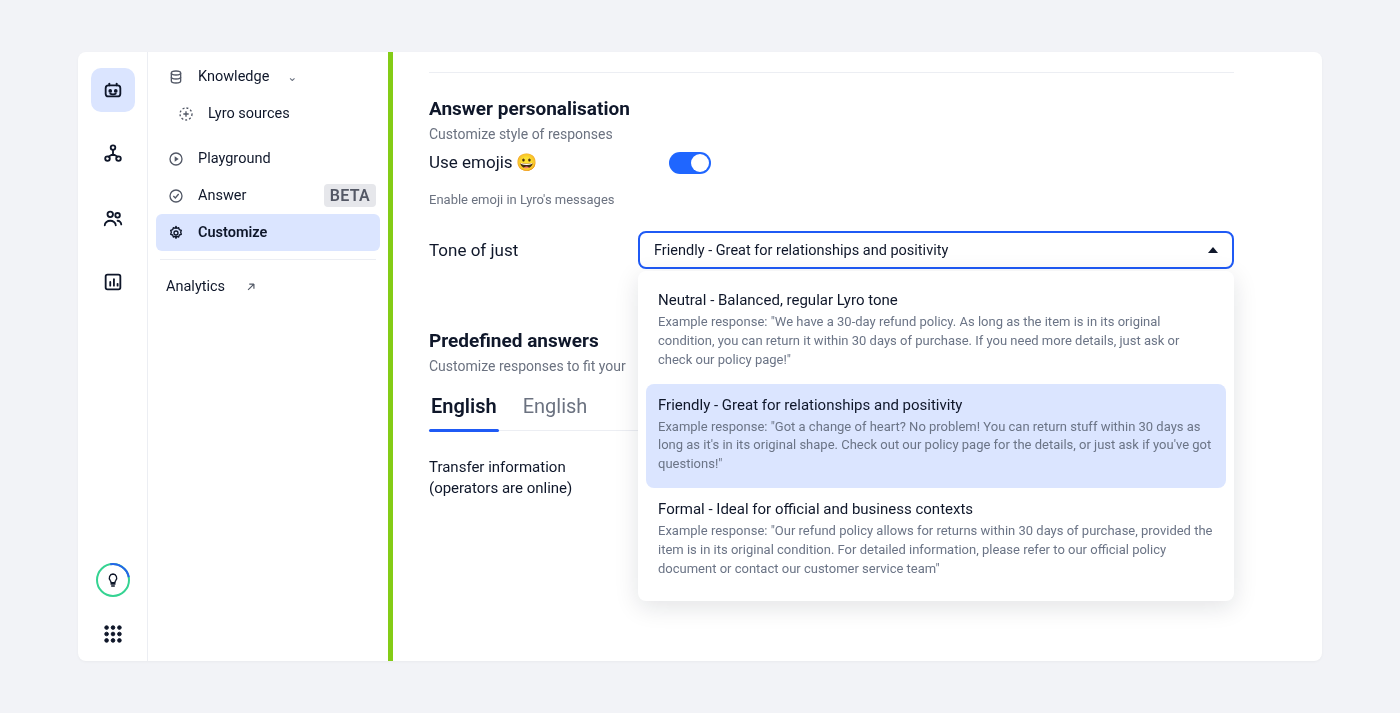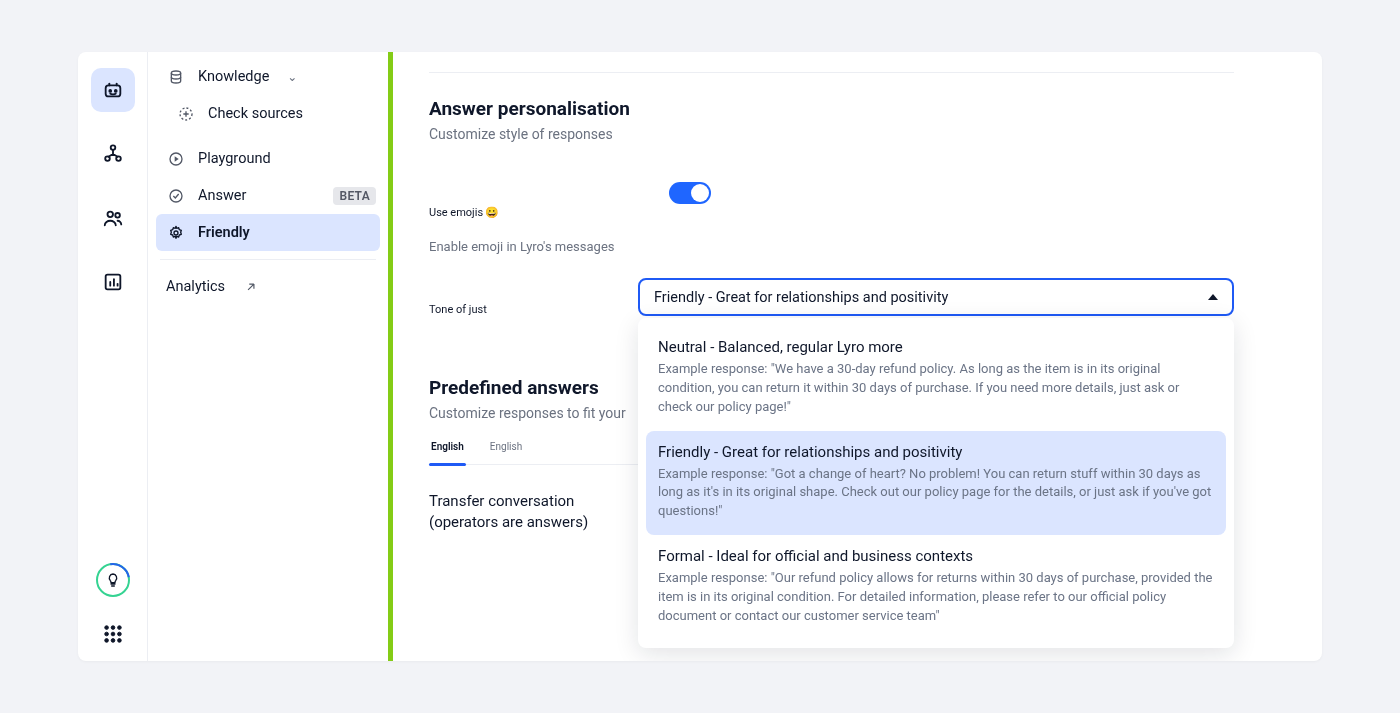--- a/index.html
+++ b/index.html
@@ -90,45 +90,45 @@
       border-radius: 6px;
       margin: 0 8px;
       padding-left: 10px;
       font-weight: 600;
     }
     .side-link .chev { margin-left: 6px; color:#6b7280; font-size:12px;}
     .side-badge {
       position: absolute; right: 12px;
       background: #e6e7eb;
       color: #545865;
-      font-size: 12px;
+      font-size: 16px;
       font-weight: 600;
       padding: 2px 6px;
       border-radius: 4px;
       letter-spacing: .3px;
     }
     .side-divider { height:1px; background:#eceef3; margin: 8px 12px; }
     
     .main {
       flex: 1;
       padding: 20px 88px 0 36px;
       overflow: hidden;
       position: relative;
     }
     .hr { border-top: 1px solid #eceef3; margin-bottom: 24px; }
     h2.section { font-size: 19px; font-weight: 700; color:#0f172a; margin-bottom: 6px; }
-    .section-sub { font-size: 14px; color:#6b7280; margin-bottom: 40px; }
+    .section-sub { font-size: 14px; color:#6b7280; margin-bottom: 10px; }
     .setting-row {
       display: flex;
       align-items: flex-start;
       gap: 40px;
       margin-bottom: 24px;
     }
     .setting-left { width: 200px; }
-    .setting-label { font-size: 11px; color:#0f172a; display:flex; align-items:center; gap:6px;margin-top:24px;}
+    .setting-label { font-size: 17px; color:#0f172a; display:flex; align-items:center; gap:6px;}
     .setting-hint { font-size: 13px; color:#6b7280; margin-top:20px;}
     
     .toggle { width: 42px; height: 22px; background:#1f66ff; border-radius: 11px; position: relative; cursor:pointer;}
     .toggle::after { content:""; position:absolute; right:2px; top:2px; width:18px; height:18px; background:#fff; border-radius:50%;}
     
     .select {
       width: 596px;
       height: 38px;
       border: 2px solid #1f5af5;
       border-radius: 8px;
@@ -158,21 +158,21 @@
     .dd-option {
       padding: 12px 12px 14px 12px;
       border-radius: 8px;
       cursor: pointer;
     }
     .dd-option.selected { background: #dbe5ff; }
     .dd-title { font-size: 15px; color:#0f172a; margin-bottom: 4px; }
     .dd-example { font-size: 13px; color:#6b7486; line-height: 1.45; }
     
     .tabs { display:flex; gap: 22px; border-bottom: 1.5px solid #eceef3; margin-top: 10px;}
-    .tab { padding: 10px 2px 12px 2px; font-size: 10px; color:#6b7280; cursor:pointer; position:relative;}
+    .tab { padding: 10px 2px 12px 2px; font-size: 20px; color:#6b7280; cursor:pointer; position:relative;}
     .tab.active { color:#0f172a; font-weight:600;}
     .tab.active::after { content:""; position:absolute; left:0; right:0; bottom:-1.5px; height:3px; background:#1f5af5; border-radius:2px;}
     .transfer-label { font-size: 15px; color:#0f172a; margin-top: 26px; line-height:1.4;}
   </style>
 </head>
 <body>
 
 <div class="app-frame">
 
   <div class="icon-rail">
@@ -247,21 +247,21 @@
       <span class="chev">⌄</span>
     </div>
     <div class="side-link nested">
       <span class="icon">
         <svg width="16" height="16" viewBox="0 0 24 24" fill="none" stroke="#525866" stroke-width="2">
             <circle cx="12" cy="12" r="9" stroke-dasharray="3 3"></circle>
             <line x1="12" y1="8" x2="12" y2="16"></line>
             <line x1="8" y1="12" x2="16" y2="12"></line>
           </svg>
       </span>
-      <span>Check sources</span>
+      <span>Lyro sources</span>
     </div>
     <div style="height:8px"></div>
     <div class="side-link">
       <span class="icon">
         <svg width="16" height="16" viewBox="0 0 24 24" fill="none" stroke="#525866" stroke-width="2">
             <circle cx="12" cy="12" r="9"></circle>
             <polygon points="10,8 16,12 10,16" fill="#525866" stroke="none"></polygon>
           </svg>
       </span>
       <span>Playground</span>
@@ -276,21 +276,21 @@
       <span>Answer</span>
       <span class="side-badge">BETA</span>
     </div>
     <div class="side-link active">
       <span class="icon">
         <svg width="16" height="16" viewBox="0 0 24 24" fill="none" stroke="#0f172a" stroke-width="2">
             <circle cx="12" cy="12" r="3"></circle>
             <path d="M12 2l1 3 3-1 1 3 3 1-1 3 1 3-3 1-1 3-3-1-1 3-1-3-3 1-1-3-3-1 1-3-1-3 3-1 1-3 3 1z" stroke-linejoin="round"></path>
           </svg>
       </span>
-      <span>Friendly</span>
+      <span>Customize</span>
     </div>
     <div class="side-divider"></div>
     <div class="side-link">
       <span>Analytics</span>
       <span class="icon" style="margin-left:4px;">
         <svg width="14" height="14" viewBox="0 0 24 24" fill="none" stroke="#525866" stroke-width="2">
             <path d="M7 17L17 7M17 7H9M17 7v8"></path>
           </svg>
       </span>
     </div>
@@ -313,21 +313,21 @@
       <div class="setting-left">
         <div class="setting-label">Tone of just</div>
       </div>
       <div style="position:relative;">
         <div class="select">
           <span>Friendly - Great for relationships and positivity</span>
           <span class="caret"></span>
         </div>
         <div class="dropdown">
           <div class="dd-option">
-            <div class="dd-title">Neutral - Balanced, regular Lyro more</div>
+            <div class="dd-title">Neutral - Balanced, regular Lyro tone</div>
             <div class="dd-example">Example response: "We have a 30-day refund policy. As long as the item is in its original condition, you can return it within 30 days of purchase. If you need more details, just ask or check our policy page!"</div>
           </div>
           <div class="dd-option selected">
             <div class="dd-title">Friendly - Great for relationships and positivity</div>
             <div class="dd-example">Example response: "Got a change of heart? No problem! You can return stuff within 30 days as long as it's in its original shape. Check out our policy page for the details, or just ask if you've got questions!"</div>
           </div>
           <div class="dd-option">
             <div class="dd-title">Formal - Ideal for official and business contexts</div>
             <div class="dd-example">Example response: "Our refund policy allows for returns within 30 days of purchase, provided the item is in its original condition. For detailed information, please refer to our official policy document or contact our customer service team"</div>
           </div>
@@ -337,15 +337,15 @@
 
     <div style="height:36px"></div>
     <h2 class="section">Predefined answers</h2>
     <div class="section-sub" style="margin-bottom:10px;">Customize responses to fit your</div>
 
     <div class="tabs">
       <div class="tab active">English</div>
       <div class="tab">English</div>
     </div>
 
-    <div class="transfer-label" style="width:190px;">Transfer conversation (operators are answers)</div>
+    <div class="transfer-label" style="width:190px;">Transfer information (operators are online)</div>
   </div>
 </div>
 
 </body></html>

